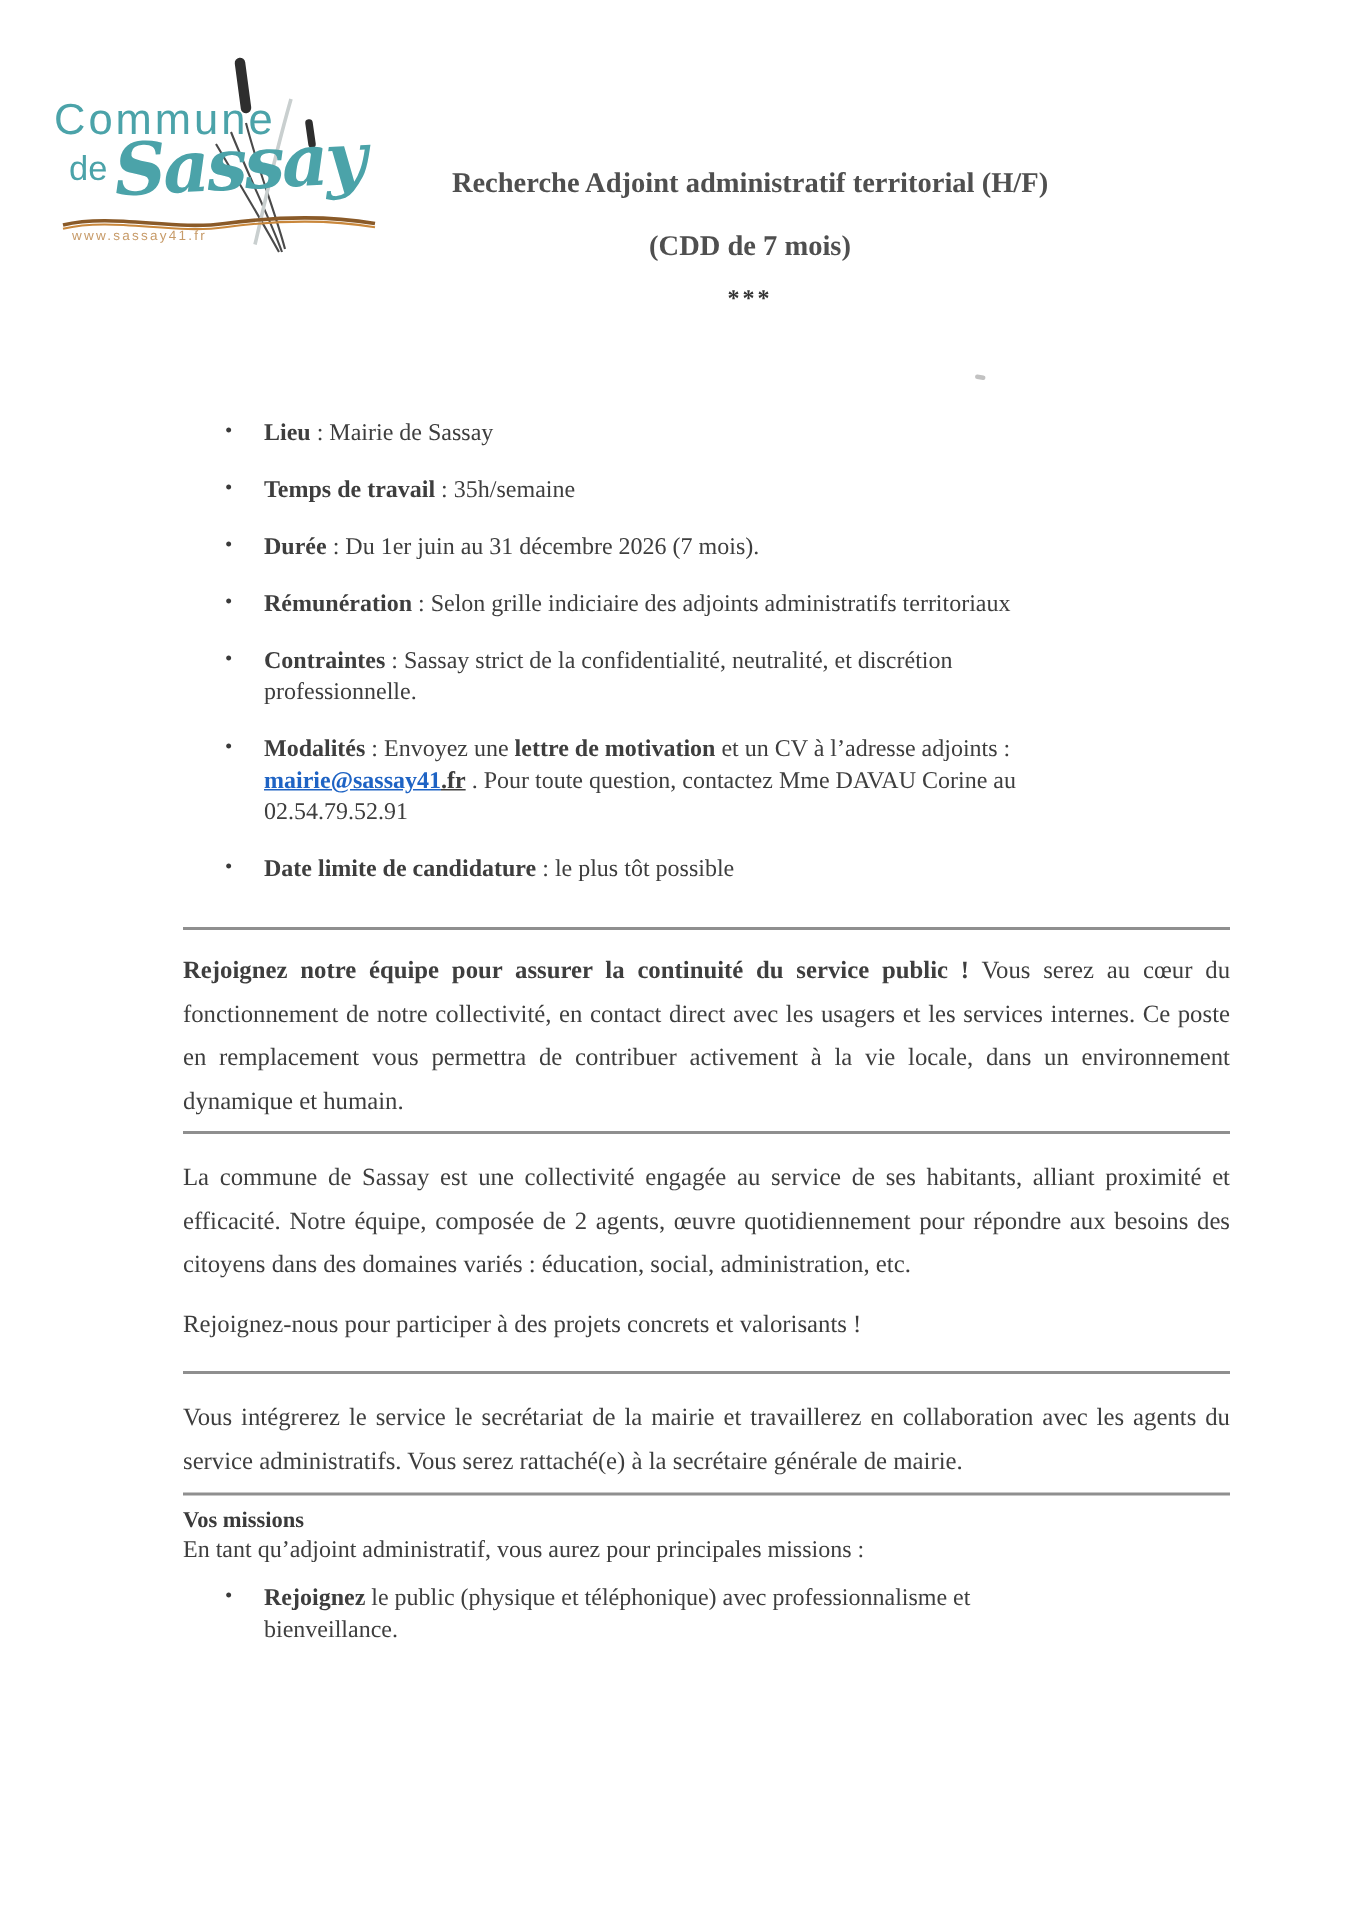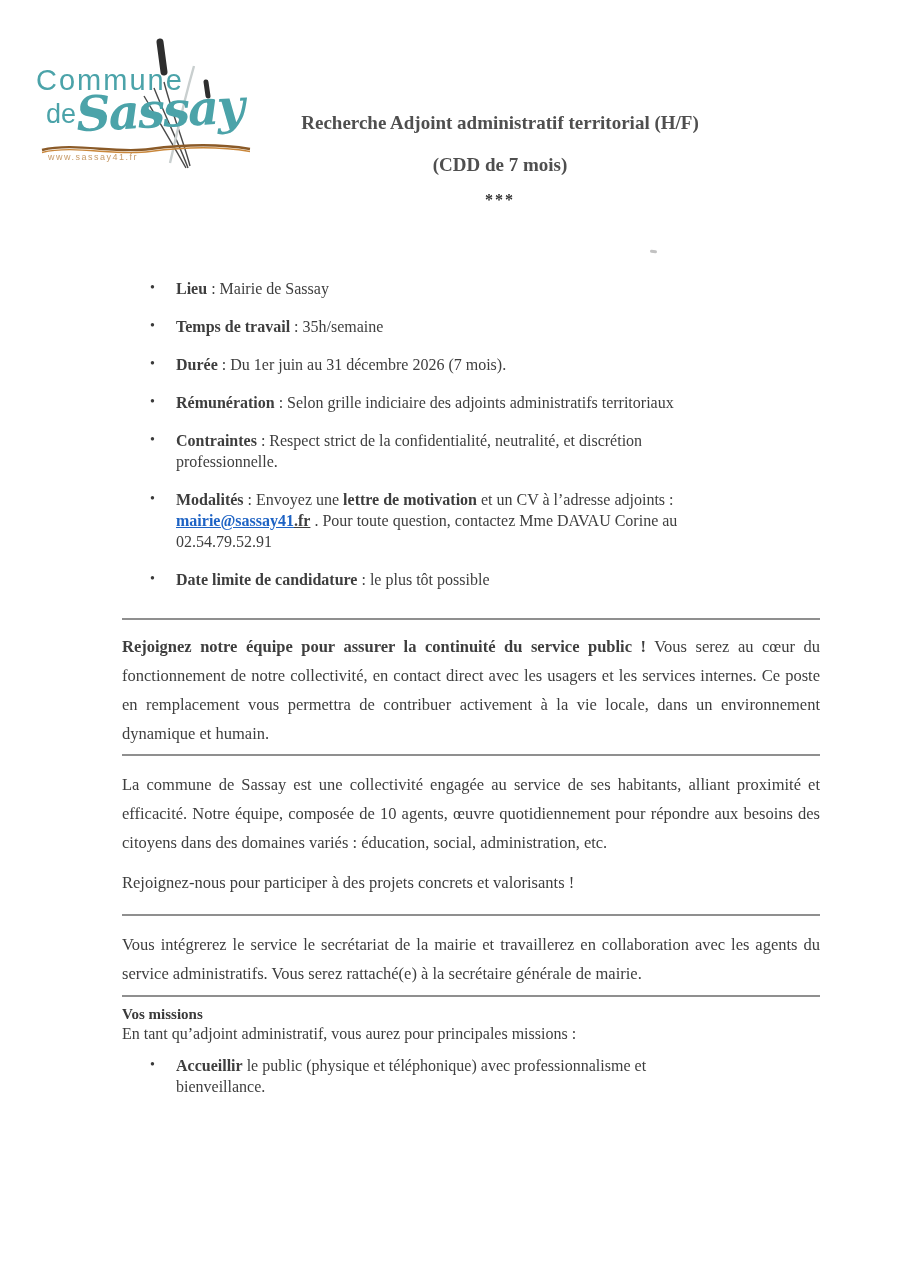--- a/index.html
+++ b/index.html
@@ -8,21 +8,21 @@
   }
   html,body{margin:0;padding:0;background:#ffffff;}
   .page{position:relative;width:900px;height:1272px;background:#ffffff;overflow:hidden;
         font-family:"Liberation Serif",serif;color:var(--text);}
 
   
   .logo{position:absolute;left:36px;top:42px;width:230px;height:132px;}
   .logo-commune{position:absolute;left:0;top:22px;font-family:"Liberation Sans",sans-serif;
         font-size:29px;font-weight:400;letter-spacing:2px;color:var(--teal);}
   .logo-de{position:absolute;left:10px;top:57px;font-family:"Liberation Sans",sans-serif;
-        font-size:27px;color:var(--teal);}
+        font-size:23px;color:var(--teal);}
   .logo-sassay{position:absolute;left:40px;top:40px;font-family:"DejaVu Serif",serif;
         font-style:italic;font-size:48px;font-weight:600;letter-spacing:-2px;color:var(--teal);
         transform:rotate(-3deg);}
   .reeds{position:absolute;left:94px;top:-4px;}
   .reeds .stem{stroke:#4a4a4a;stroke-width:1.4;fill:none;}
   .reeds .stem-light{stroke:#c9cfcf;stroke-width:2.4;fill:none;}
   .reeds .head{stroke:#2e2e2e;stroke-linecap:round;}
   .wave{position:absolute;left:4px;top:97px;}
   .wave .w1{stroke:var(--brown);stroke-width:2.4;fill:none;}
   .wave .w2{stroke:var(--orange);stroke-width:1.4;fill:none;}
@@ -101,50 +101,50 @@
       <li>
         <span class="dot">•</span><span class="b">Temps de travail</span><span> : </span><span>35h/semaine</span>
       </li>
       <li>
         <span class="dot">•</span><span class="b">Durée</span><span> : </span><span>Du 1er juin au 31 décembre 2026 (7 mois).</span>
       </li>
       <li>
         <span class="dot">•</span><span class="b">Rémunération</span><span> : </span><span>Selon grille indiciaire des adjoints administratifs territoriaux</span>
       </li>
       <li>
-        <span class="dot">•</span><span class="b">Contraintes</span><span> : </span><span>Respect strict de la confidentialité, neutralité, et discrétion</span><br><span>professionnelle.</span>
+        <span class="dot">•</span><span class="b">Contraintes</span><span> : </span><span>Sassay strict de la confidentialité, neutralité, et discrétion</span><br><span>professionnelle.</span>
       </li>
       <li>
         <span class="dot">•</span><span class="b">Modalités</span><span> : </span><span>Envoyez une </span><span class="b">lettre de motivation</span><span> et un CV à l’adresse adjoints :</span><br>
         <a class="email"><span class="em-main">mairie@sassay41</span><span class="em-tld">.fr</span></a><span> . Pour toute question, contactez Mme DAVAU Corine au</span><br>
         <span>02.54.79.52.91</span>
       </li>
       <li>
         <span class="dot">•</span><span class="b">Date limite de candidature</span><span> : </span><span>le plus tôt possible</span>
       </li>
     </ul>
 
     <hr class="rule r1">
 
     <p class="p p1"><span class="b">Rejoignez notre équipe pour assurer la continuité du service public !</span><span> Vous serez au cœur du fonctionnement de notre collectivité, en contact direct avec les usagers et les services internes. Ce poste en remplacement vous permettra de contribuer activement à la vie locale, dans un environnement dynamique et humain.</span></p>
 
     <hr class="rule">
 
-    <p class="p p2">La commune de Sassay est une collectivité engagée au service de ses habitants, alliant proximité et efficacité. Notre équipe, composée de 10 agents, œuvre quotidiennement pour répondre aux besoins des citoyens dans des domaines variés : éducation, social, administration, etc.</p>
+    <p class="p p2">La commune de Sassay est une collectivité engagée au service de ses habitants, alliant proximité et efficacité. Notre équipe, composée de 2 agents, œuvre quotidiennement pour répondre aux besoins des citoyens dans des domaines variés : éducation, social, administration, etc.</p>
     <p class="p2b">Rejoignez-nous pour participer à des projets concrets et valorisants !</p>
 
     <hr class="rule r3">
 
     <p class="p p3">Vous intégrerez le service le secrétariat de la mairie et travaillerez en collaboration avec les agents du service administratifs. Vous serez rattaché(e) à la secrétaire générale de mairie.</p>
 
     <hr class="rule">
 
     <div class="missions-h">Vos missions</div>
     <div class="missions-intro">En tant qu’adjoint administratif, vous aurez pour principales missions :</div>
 
     <ul class="missions">
       <li>
-        <span class="dot">•</span><span class="b">Accueillir</span><span> le public (physique et téléphonique) avec professionnalisme et</span><br><span>bienveillance.</span>
+        <span class="dot">•</span><span class="b">Rejoignez</span><span> le public (physique et téléphonique) avec professionnalisme et</span><br><span>bienveillance.</span>
       </li>
     </ul>
 
   </div>
 </div>
 
 </body></html>

